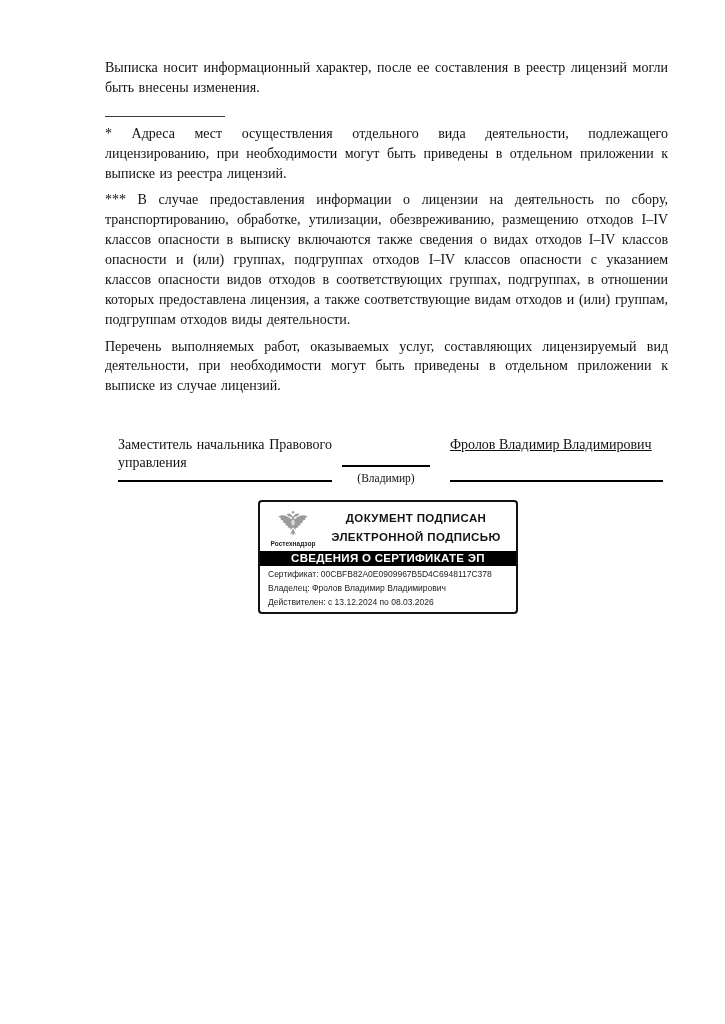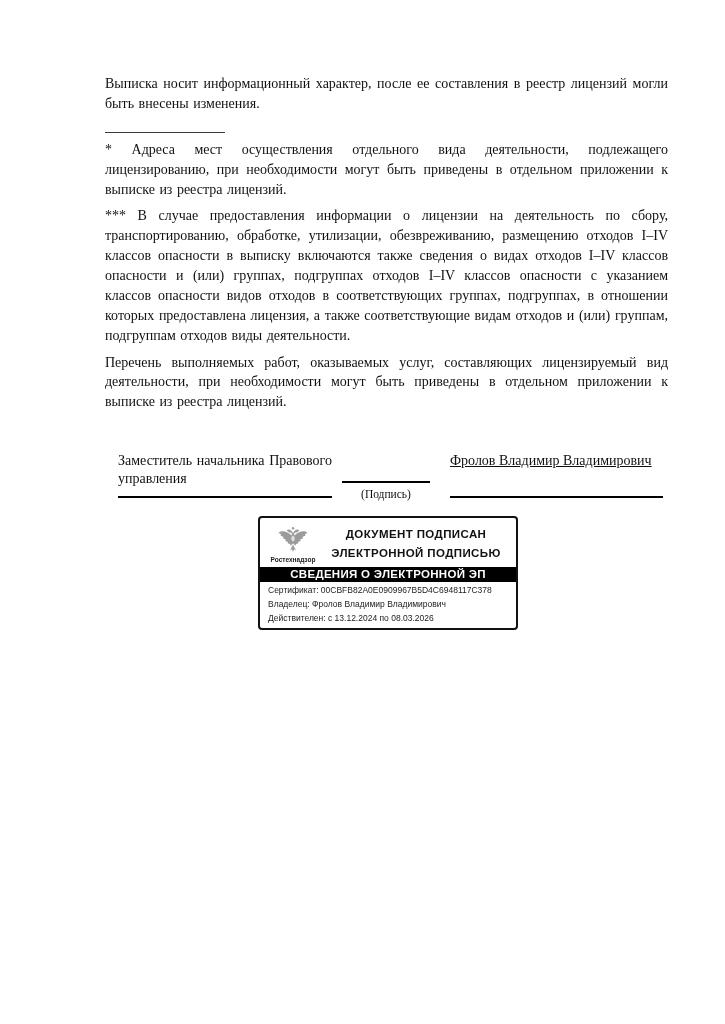--- a/index.html
+++ b/index.html
@@ -7,21 +7,21 @@
     width: 725px;
     height: 1024px;
     background: #ffffff;
     color: #111111;
     font-family: "Liberation Serif", serif;
     position: relative;
     overflow: hidden;
   }
   .page {
     position: absolute;
-    top: 16px; left: 0;
+    top: 0; left: 0;
     width: 725px;
     height: 892px;
     padding: 58px 57px 0 105px;
     box-sizing: border-box;
   }
   .body-text {
     margin: 0;
     font-size: 14px;
     line-height: 1.42;
     text-align: justify;
@@ -127,32 +127,32 @@
 <div class="page">
 
   <p class="body-text intro">Выписка носит информационный характер, после ее составления в реестр лицензий могли быть внесены изменения.</p>
 
   <div class="footnote-sep"></div>
 
   <p class="body-text fn">* Адреса мест осуществления отдельного вида деятельности, подлежащего лицензированию, при необходимости могут быть приведены в отдельном приложении к выписке из реестра лицензий.</p>
 
   <p class="body-text fn">*** В случае предоставления информации о лицензии на деятельность по сбору, транспортированию, обработке, утилизации, обезвреживанию, размещению отходов I–IV классов опасности в выписку включаются также сведения о видах отходов I–IV классов опасности и (или) группах, подгруппах отходов I–IV классов опасности с указанием классов опасности видов отходов в соответствующих группах, подгруппах, в отношении которых предоставлена лицензия, а также соответствующие видам отходов и (или) группам, подгруппам отходов виды деятельности.</p>
 
-  <p class="body-text fn">Перечень выполняемых работ, оказываемых услуг, составляющих лицензируемый вид деятельности, при необходимости могут быть приведены в отдельном приложении к выписке из реестра лицензий.</p>
+  <p class="body-text fn">Перечень выполняемых работ, оказываемых услуг, составляющих лицензируемый вид деятельности, при необходимости могут быть приведены в отдельном приложении к выписке из случае лицензий.</p>
 
   <div class="sig-row">
     <div class="sig-col sig-col-title">
       <div class="sig-value">Заместитель начальника Правового управления</div>
       <div class="sig-line"></div>
     </div>
 
     <div class="sig-col sig-col-sign">
       <div class="sig-value"></div>
       <div class="sig-line"></div>
-      <div class="sig-label">(Подпись)</div>
+      <div class="sig-label">(Владимир)</div>
     </div>
 
     <div class="sig-col sig-col-name">
       <div class="sig-value">Фролов Владимир Владимирович</div>
       <div class="sig-line"></div>
     </div>
   </div>
 
   <div class="stamp">
     <div class="stamp-top">
@@ -171,21 +171,21 @@
           <line x1="50" y1="35" x2="50" y2="49" stroke="#9b9b9b" stroke-width="2"></line>
         </svg>
         <div class="stamp-agency">Ростехнадзор</div>
       </div>
       <div class="stamp-title">
         <div class="line1">ДОКУМЕНТ ПОДПИСАН</div>
         <div class="line2">ЭЛЕКТРОННОЙ ПОДПИСЬЮ</div>
       </div>
     </div>
 
-    <div class="stamp-band">СВЕДЕНИЯ О ЭЛЕКТРОННОЙ ЭП</div>
+    <div class="stamp-band">СВЕДЕНИЯ О СЕРТИФИКАТЕ ЭП</div>
 
     <div class="stamp-details">
       <div>Сертификат: 00CBFB82A0E0909967B5D4C6948117C378</div>
       <div>Владелец: Фролов Владимир Владимирович</div>
       <div>Действителен: с 13.12.2024 по 08.03.2026</div>
     </div>
   </div>
 
 </div>
 

